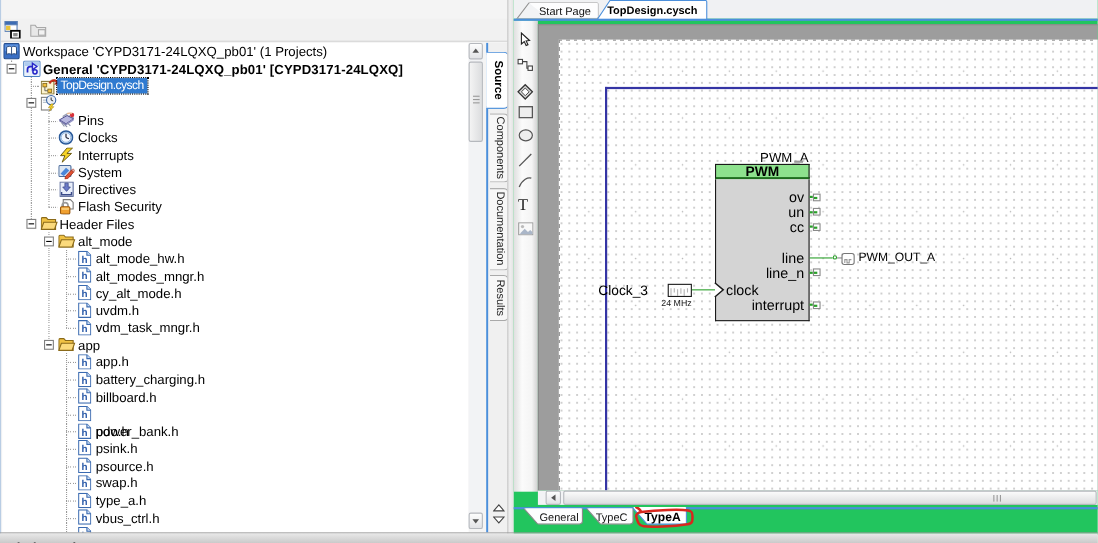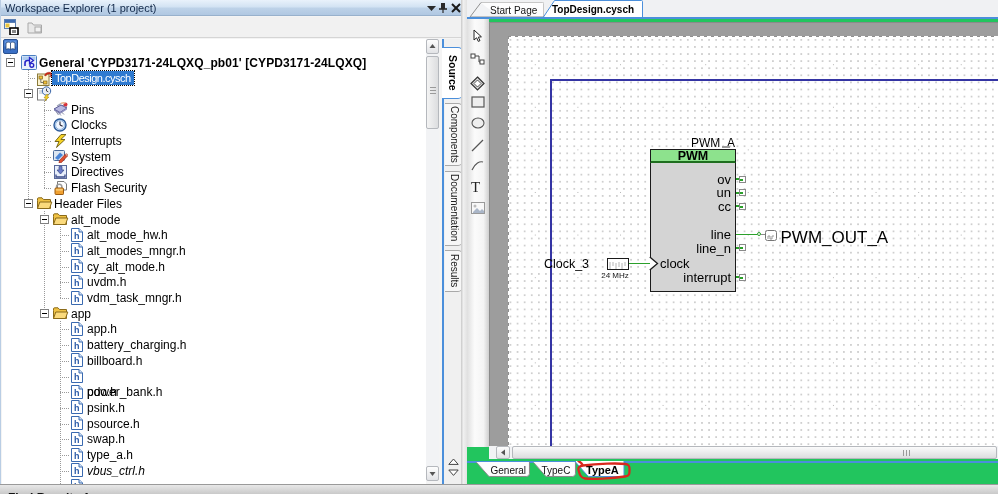--- a/index.html
+++ b/index.html
@@ -9,42 +9,20 @@
 .ic { position:absolute; }
 .exp { position:absolute; width:9px; height:9px; background:#fff; border:1px solid #808080; }
 .exp:after { content:""; position:absolute; left:1px; right:1px; top:3px; border-top:1px solid #000; }
 .dotv { position:absolute; width:1px; background-image:repeating-linear-gradient(to bottom,#999 0 1px,transparent 1px 2px); }
 .doth { position:absolute; height:1px; background-image:repeating-linear-gradient(to right,#999 0 1px,transparent 1px 2px); }
 </style></head>
 <body>
 
 <div class="abs" id="leftpanel" style="left:0;top:0;width:461px;height:486px;background:#f4f4f4;border-left:1px solid #b9cde4;">
 
-  <div class="abs" style="left:0;top:0;width:461px;height:16px;background:linear-gradient(to bottom,#e9f2fb 0%,#d3e3f3 45%,#bdd2e8 55%,#b0c8e2 100%);border-bottom:1px solid #98b1cc;">
-    <div class="abs" style="left:4px;top:2px;font-size:11px;color:#12294a;">Workspace Explorer (1 project)</div>
-
-    <svg class="abs" style="left:425px;top:5px" width="11" height="7">
-        <polygon points="1,1 10,1 5.5,6" fill="#2a2a2a"></polygon>
-      </svg>
-
-    <svg class="abs" style="left:437px;top:2px" width="10" height="12">
-        <g stroke="#2a2a2a" fill="none">
-          <rect x="3.5" y="1.5" width="3" height="5" fill="#2a2a2a"></rect>
-          <line x1="1" y1="7" x2="9" y2="7" stroke-width="1.6"></line>
-          <line x1="5" y1="7" x2="5" y2="11" stroke-width="1.2"></line>
-        </g>
-      </svg>
-
-    <svg class="abs" style="left:450px;top:3px" width="10" height="10">
-        <g stroke="#1a1a1a" stroke-width="2">
-          <line x1="1" y1="1" x2="9" y2="9"></line>
-          <line x1="9" y1="1" x2="1" y2="9"></line>
-        </g>
-      </svg>
-  </div>
 
   <div class="abs" style="left:0;top:17px;width:461px;height:21px;background:#f1f1f1;border-bottom:1px solid #d5d5d5;">
     <svg class="abs" style="left:3px;top:2px" width="15" height="16">
       <rect x="0.5" y="0.5" width="11" height="9" fill="#fff" stroke="#5a7fb4"></rect>
       <rect x="0.5" y="0.5" width="11" height="3" fill="#3d6cb4" stroke="#5a7fb4"></rect>
       <rect x="1.5" y="4.5" width="4" height="4" fill="#e8c33c"></rect>
       <rect x="6" y="9" width="8" height="7" fill="#fff" stroke="#000" stroke-width="1.6"></rect>
       <rect x="8" y="11" width="4" height="3" fill="#888"></rect>
     </svg>
     <svg class="abs" style="left:26px;top:2px" width="17" height="16">
@@ -86,20 +64,21 @@
 <div class="doth" style="top:400.3px;left:58px;width:10px"></div>
 <div class="doth" style="top:416.0px;left:58px;width:10px"></div>
 <div class="doth" style="top:431.7px;left:58px;width:10px"></div>
 
 <svg class="ic" style="left:1px;top:0.3px" width="15" height="15">
         <rect x="0.5" y="0.5" width="14" height="14" rx="1.5" fill="#3a6fc4" stroke="#28508f"></rect>
         <rect x="1.5" y="1.5" width="12" height="6" fill="#5e92dd"></rect>
         <path d="M3 4 C4.5 2.8,6.5 2.8,7.5 4 C8.5 2.8,10.5 2.8,12 4 L12 10.5 C10.5 9.5,8.5 9.5,7.5 10.8 C6.5 9.5,4.5 9.5,3 10.5 Z" fill="#fff" stroke="#1d3f73" stroke-width="0.8"></path>
         <line x1="7.5" y1="4" x2="7.5" y2="10.8" stroke="#1d3f73" stroke-width="0.8"></line>
       </svg>
+<div class="row" style="left:19px;top:-0.2px;">Workspace 'CYPD3171-24LQXQ_pb01' (1 Projects)</div>
 <div class="exp" style="left:4px;top:19.0px"></div>
 <svg class="ic" style="left:19px;top:16.0px" width="16" height="15">
         <rect x="0.5" y="0.5" width="15" height="14" rx="1" fill="#e9f1fb" stroke="#4a7fc1"></rect>
         <rect x="1.5" y="1.5" width="13" height="3.5" fill="#aecbef"></rect>
         <path d="M4 11 L4 8 C4 6.5 5 5.5 6.5 5.5 L9.5 5.5" fill="none" stroke="#2525c8" stroke-width="1.6"></path>
         <path d="M8.5 2.5 L12.5 5.5 L8.5 8.5 Z" fill="#e9f1fb" stroke="#2525c8" stroke-width="1.3"></path>
         <circle cx="10.8" cy="10.3" r="1.9" fill="none" stroke="#2525c8" stroke-width="1.4"></circle>
       </svg>
 <div class="row" style="left:37px;top:15.5px;font-weight:bold;letter-spacing:0.1px;">General  'CYPD3171-24LQXQ_pb01' [CYPD3171-24LQXQ]</div>
 <svg class="ic" style="left:35px;top:31.7px" width="18" height="15">
@@ -269,21 +248,21 @@
         <path d="M0.5 0.5 L8 0.5 L11.5 4 L11.5 13.5 L0.5 13.5 Z" fill="#fff" stroke="#3a6ab0"></path>
         <path d="M8 0.5 L8 4 L11.5 4" fill="#cfe0f5" stroke="#3a6ab0"></path>
         <text x="3" y="11" font-family="Liberation Sans" font-size="9" font-weight="bold" fill="#2a5aa8">h</text>
       </svg>
 <div class="row" style="left:85px;top:408.0px;">type_a.h</div>
 <svg class="ic" style="left:69px;top:424.2px" width="12" height="14">
         <path d="M0.5 0.5 L8 0.5 L11.5 4 L11.5 13.5 L0.5 13.5 Z" fill="#fff" stroke="#3a6ab0"></path>
         <path d="M8 0.5 L8 4 L11.5 4" fill="#cfe0f5" stroke="#3a6ab0"></path>
         <text x="3" y="11" font-family="Liberation Sans" font-size="9" font-weight="bold" fill="#2a5aa8">h</text>
       </svg>
-<div class="row" style="left:85px;top:423.7px;font-style:italic;">vbus_ctrl.h</div>
+<div class="row" style="left:85px;top:423.7px;">vbus_ctrl.h</div>
 <svg class="ic" style="left:69px;top:439.9px" width="12" height="14">
         <path d="M0.5 0.5 L8 0.5 L11.5 4 L11.5 13.5 L0.5 13.5 Z" fill="#fff" stroke="#3a6ab0"></path>
         <path d="M8 0.5 L8 4 L11.5 4" fill="#cfe0f5" stroke="#3a6ab0"></path>
         <text x="3" y="11" font-family="Liberation Sans" font-size="9" font-weight="bold" fill="#2a5aa8">h</text>
       </svg>
   </div>
 
   <div class="abs" style="left:425px;top:39px;width:13px;height:442px;background:#f2f3f5;">
     <div class="abs" style="left:0;top:0;width:13px;height:15px;background:linear-gradient(to bottom,#fdfdfd,#e2e3e6);border:1px solid #b5b8bd;border-radius:2px;">
       <svg width="11" height="13">
@@ -439,21 +418,21 @@
         <div class="abs" style="left:228px;top:198px;width:21px;height:1.5px;background:#2ba02b;"></div>
         <div class="abs" style="left:248.5px;top:196.5px;width:4px;height:4px;border:1px solid #2ba02b;border-radius:50%;background:#fff;"></div>
         <div class="abs" style="left:252.5px;top:198px;width:5px;height:1px;background:#8a8a8a;"></div>
         <div class="abs" style="left:257px;top:194px;width:12px;height:11px;background:#fff;border:1.3px solid #777;border-radius:2.5px;">
           <svg width="10" height="9">
                 <g stroke="#999" stroke-width="1" fill="none">
                   <path d="M2 6 L2 3 L4 3 L4 6 L6 6 L6 3 L8 3"></path>
                 </g>
               </svg>
         </div>
-        <div class="abs" style="left:272.5px;top:192px;font-size:17px;">PWM_OUT_A</div>
+        <div class="abs" style="left:272.5px;top:192px;font-size:11px;">PWM_OUT_A</div>
         </div>
       </div>
     </div>
 
     <div class="abs" style="left:22px;top:427px;width:509px;height:13px;background:#f2f3f5;">
       <div class="abs" style="left:7px;top:0;width:14px;height:13px;background:linear-gradient(to bottom,#fdfdfd,#e2e3e6);border:1px solid #b5b8bd;border-radius:2px;">
         <svg width="12" height="11">
             <polygon points="4,5.5 8,2.5 8,8.5" fill="#555"></polygon>
           </svg>
       </div>

